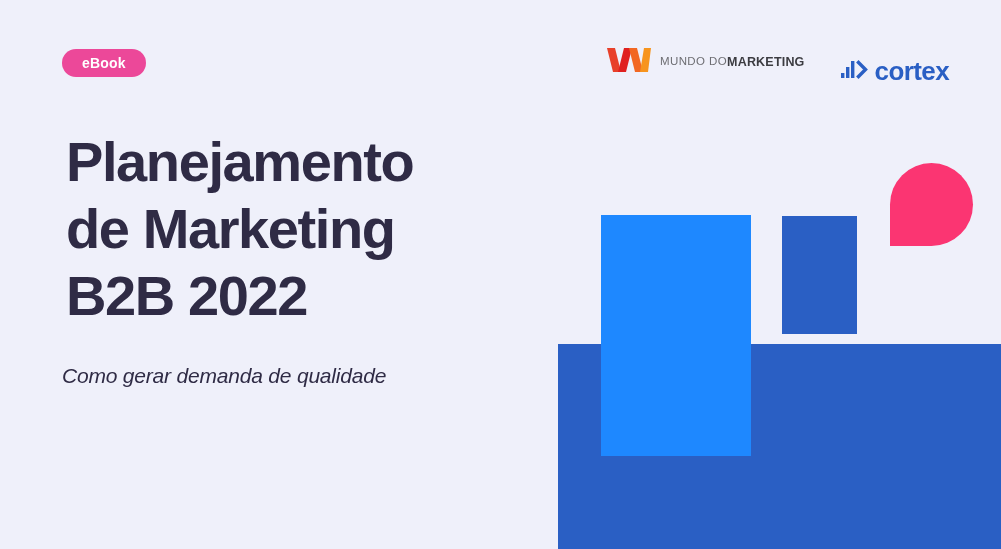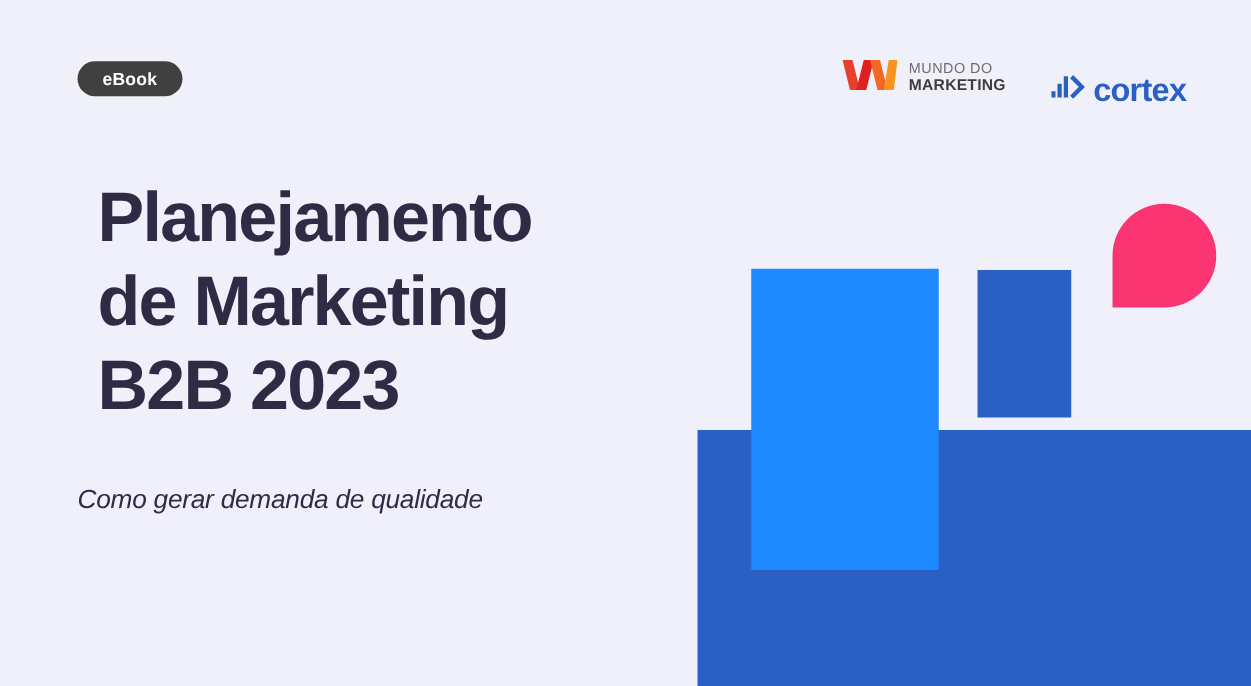--- a/index.html
+++ b/index.html
@@ -65,21 +65,21 @@
   .badge {
     position: absolute;
     left: 62px;
     top: 49px;
     display: inline-flex;
     align-items: center;
     justify-content: center;
     height: 28px;
     padding: 0 20px;
     border-radius: 14px;
-    background: #404040;
+    background: #ec4899;
     color: #FFFFFF;
     font-size: 14px;
     font-weight: bold;
     letter-spacing: 0.2px;
     line-height: 1;
     white-space: nowrap;
   }
 
   
   .logos {
@@ -93,21 +93,21 @@
   .logo-mundo {
     display: flex;
     align-items: center;
     gap: 9px;
   }
   .logo-mundo-mark {
     display: block;
   }
   .logo-mundo-text {
     display: flex;
-    flex-direction: column;
+    flex-direction: row;
     line-height: 1.02;
   }
   .logo-mundo-text .line1 {
     font-size: 11.5px;
     letter-spacing: 0.4px;
     color: #6E6E73;
     font-weight: normal;
     white-space: nowrap;
   }
   .logo-mundo-text .line2 {
@@ -133,21 +133,21 @@
   }
 
   
   .copy {
     position: absolute;
     left: 62px;
     top: 124px;
     width: 470px;
   }
   .headline {
-    margin: 16px;
+    margin: 4px;
     color: #2F2B45;
     font-size: 56px;
     font-weight: bold;
     line-height: 1.2;
     letter-spacing: -1.4px;
   }
   .headline .hl-line {
     display: block;
     white-space: nowrap;
   }
@@ -205,18 +205,18 @@
       </span>
       <span class="logo-cortex-word">cortex</span>
     </div>
 
   </div>
 
   <div class="copy">
     <h1 class="headline">
       <span class="hl-line">Planejamento</span>
       <span class="hl-line">de Marketing</span>
-      <span class="hl-line">B2B 2023</span>
+      <span class="hl-line">B2B 2022</span>
     </h1>
     <p class="subtitle">Como gerar demanda de qualidade</p>
   </div>
 
 </div>
 
 </body></html>

